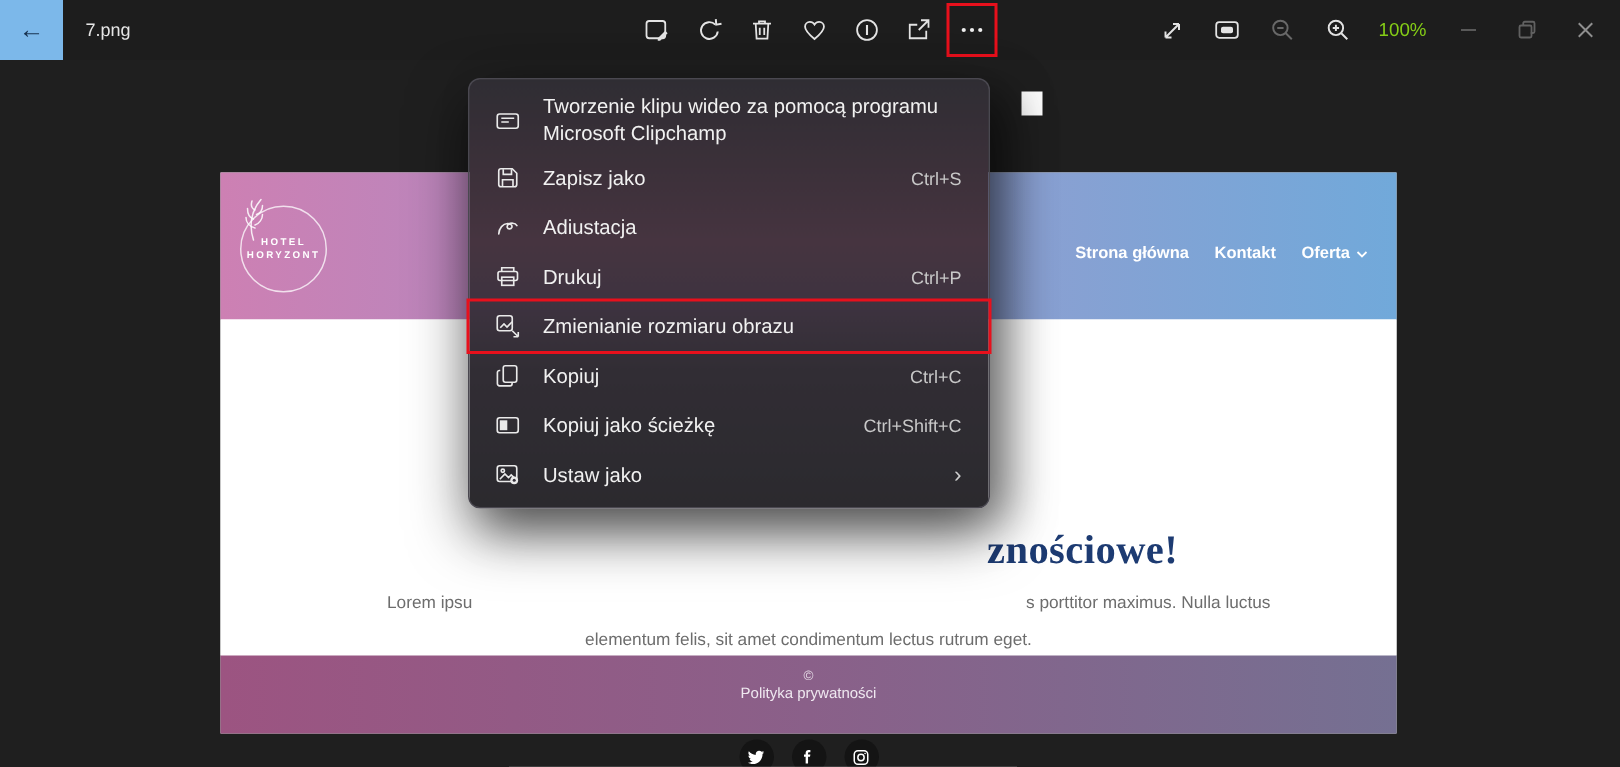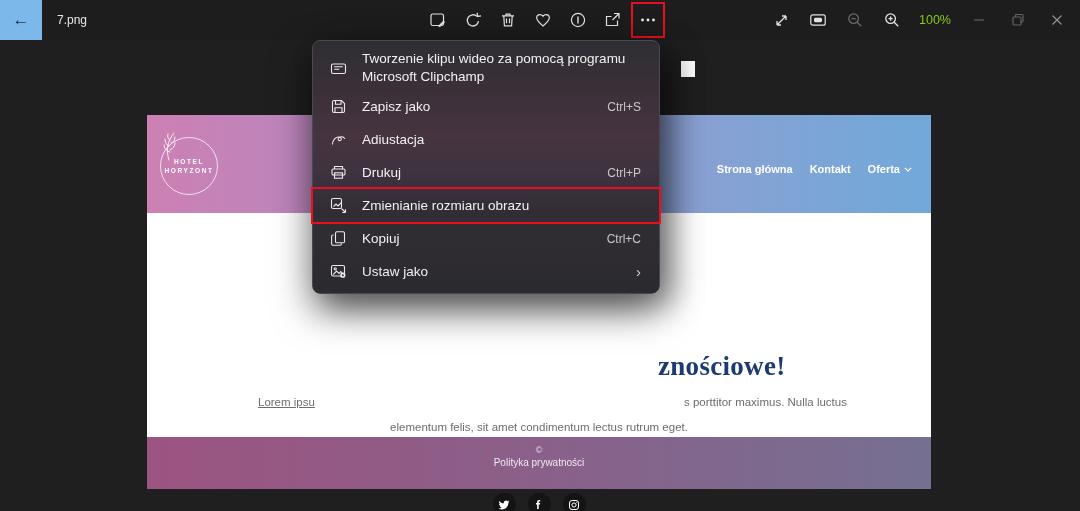--- a/index.html
+++ b/index.html
@@ -15,21 +15,21 @@
     border-radius:50%; display:flex; flex-direction:column; align-items:center; justify-content:center; gap:2px; }
   .logo-leaf { position:absolute; left:-6px; top:-8px; }
   .logo-t { color:#fff; font-size:6.5px; letter-spacing:1.6px; font-weight:600; }
   .ph-nav { position:absolute; right:19px; top:48px; display:flex; align-items:center; gap:17px;
     color:#fff; font-size:11px; font-weight:600; }
   .nav-of { display:flex; align-items:center; gap:4px; }
   .ph-body { position:relative; width:100%; height:224px; background:#fff; }
   .ph-heading { position:absolute; left:511px; top:138px; font-family:"Liberation Serif", serif;
     font-weight:700; font-size:27px; color:#1d3b72; letter-spacing:.3px; white-space:nowrap; }
   .para-frag { position:absolute; font-size:11.5px; color:#6d6d6d; white-space:nowrap; }
-  .pf-left { left:111px; top:183px;text-decoration:underline; }
+  .pf-left { left:111px; top:183px; }
   .pf-right { left:537px; top:183px; }
   .para-line2 { position:absolute; left:0; top:208px; width:100%; text-align:center;
     font-size:11.5px; color:#6d6d6d; }
   .socials { position:absolute; left:0; top:280px; width:100%; display:flex; justify-content:center; gap:12px; }
   .soc { width:23px; height:23px; border-radius:50%; background:#141414; display:flex; align-items:center; justify-content:center; }
   .ph-footer { position:relative; width:100%; height:52px;
     background:linear-gradient(90deg,#9c5481 0%,#8a6089 50%,#757092 100%);
     display:flex; flex-direction:column; align-items:center; padding-top:8px; gap:2px;
     color:#efe8f0; font-size:10px; }
   .copy { font-size:9px; opacity:.9; }
@@ -44,21 +44,21 @@
   .tb-right { position:absolute; right:10px; top:0; height:40px; display:flex; align-items:center; gap:13px; }
   .tbtn { width:24px; height:26px; background:transparent; border:none; display:flex; align-items:center;
     justify-content:center; cursor:pointer; padding:0; }
   .tbtn svg { display:block; }
   .dim { opacity:.38; }
   .zoom-label { color:#84cc16; font-size:12.5px; padding:0 2px; }
   .winbtn { width:26px; height:26px; }
   .more-wrap { position:relative; outline:2px solid #e8101c; outline-offset:3px; }
 
   
-  .menu { position:absolute; left:312px; top:40px; width:348px; z-index:10;
+  .menu { position:absolute; left:312px; top:52px; width:348px; z-index:10;
     background:linear-gradient(180deg,#2f2d33 0%,#3b3039 20%,#463440 38%,#3e3340 52%,#312d34 68%,#2b2a2e 100%);
     border:1px solid #4a4850; border-radius:8px; padding:5px 0;
     box-shadow:0 16px 38px rgba(0,0,0,.55), 14px 10px 30px rgba(0,0,0,.35); }
   .mi { display:flex; align-items:center; min-height:33px; padding:4px 18px 4px 17px; cursor:pointer; }
   .mi-icon { width:17px; margin-right:15px; display:flex; align-items:center; justify-content:center; flex:none; }
   .mi-label { flex:1; color:#f1f1f1; font-size:13.5px; line-height:1.35; }
   .mi-short { color:#c8c8c8; font-size:12px; margin-left:14px; white-space:nowrap; }
   .mi-chevron { color:#cfcfcf; font-size:15px; margin-left:14px; line-height:1; }
   .mi.highlighted { outline:2px solid #e8101c; outline-offset:0; }
 
@@ -287,20 +287,30 @@
       <span class="mi-icon">
         <svg width="17" height="17" viewBox="0 0 17 17" fill="none" stroke="#eaeaea" stroke-width="1.1">
           <rect x="5.5" y="1.8" width="9" height="11" rx="1.4"></rect>
           <path d="M3.5 5H3a1.4 1.4 0 0 0-1.4 1.4v7.4A1.4 1.4 0 0 0 3 15.2h7a1.4 1.4 0 0 0 1.4-1.4v-.6"></path>
         </svg>
       </span>
       <span class="mi-label">Kopiuj</span>
       <span class="mi-short">Ctrl+C</span>
     </div>
 
+    <div class="mi">
+      <span class="mi-icon">
+        <svg width="17" height="17" viewBox="0 0 17 17" fill="none" stroke="#eaeaea" stroke-width="1.1">
+          <rect x="1.5" y="3.5" width="14" height="10" rx="1.6"></rect>
+          <rect x="3.2" y="5.2" width="5" height="6.6" fill="#eaeaea" stroke="none"></rect>
+        </svg>
+      </span>
+      <span class="mi-label">Kopiuj jako ścieżkę</span>
+      <span class="mi-short">Ctrl+Shift+C</span>
+    </div>
 
     <div class="mi">
       <span class="mi-icon">
         <svg width="17" height="17" viewBox="0 0 17 17" fill="none" stroke="#eaeaea" stroke-width="1.1">
           <rect x="1.5" y="2.5" width="13" height="10.5" rx="1.6"></rect>
           <circle cx="5.2" cy="5.8" r="1.1"></circle>
           <path d="M3.2 11.5L6.6 8l2.4 2.4 1.8-1.8 2.2 2.2"></path>
           <circle cx="12.8" cy="12.2" r="2.6" fill="#eaeaea" stroke="none"></circle>
           <circle cx="12.8" cy="12.2" r="1" fill="#35313a" stroke="none"></circle>
         </svg>

